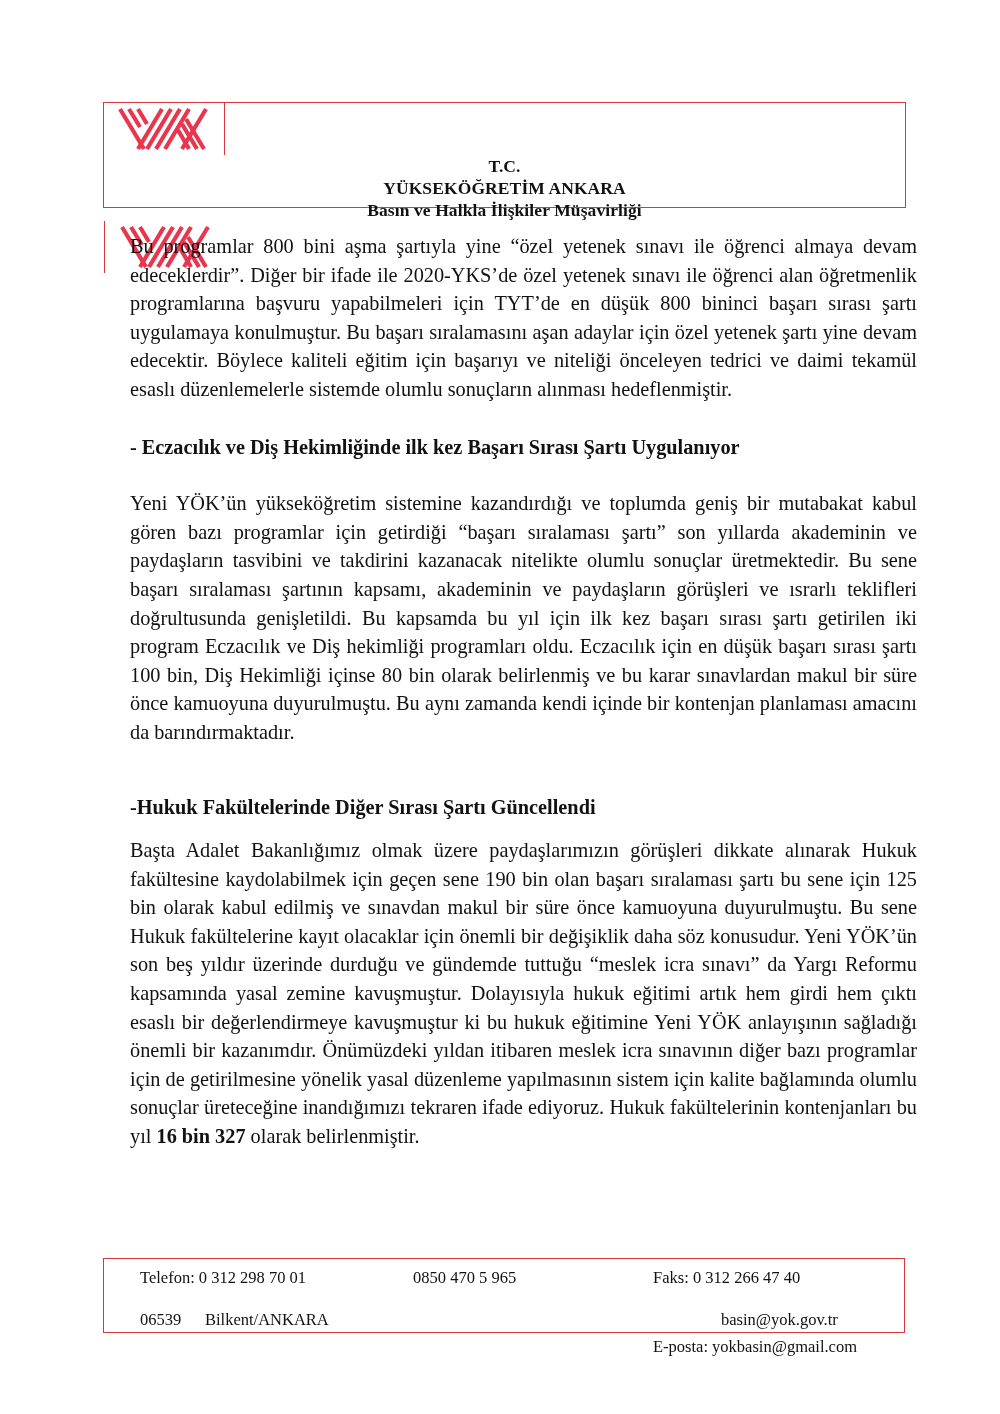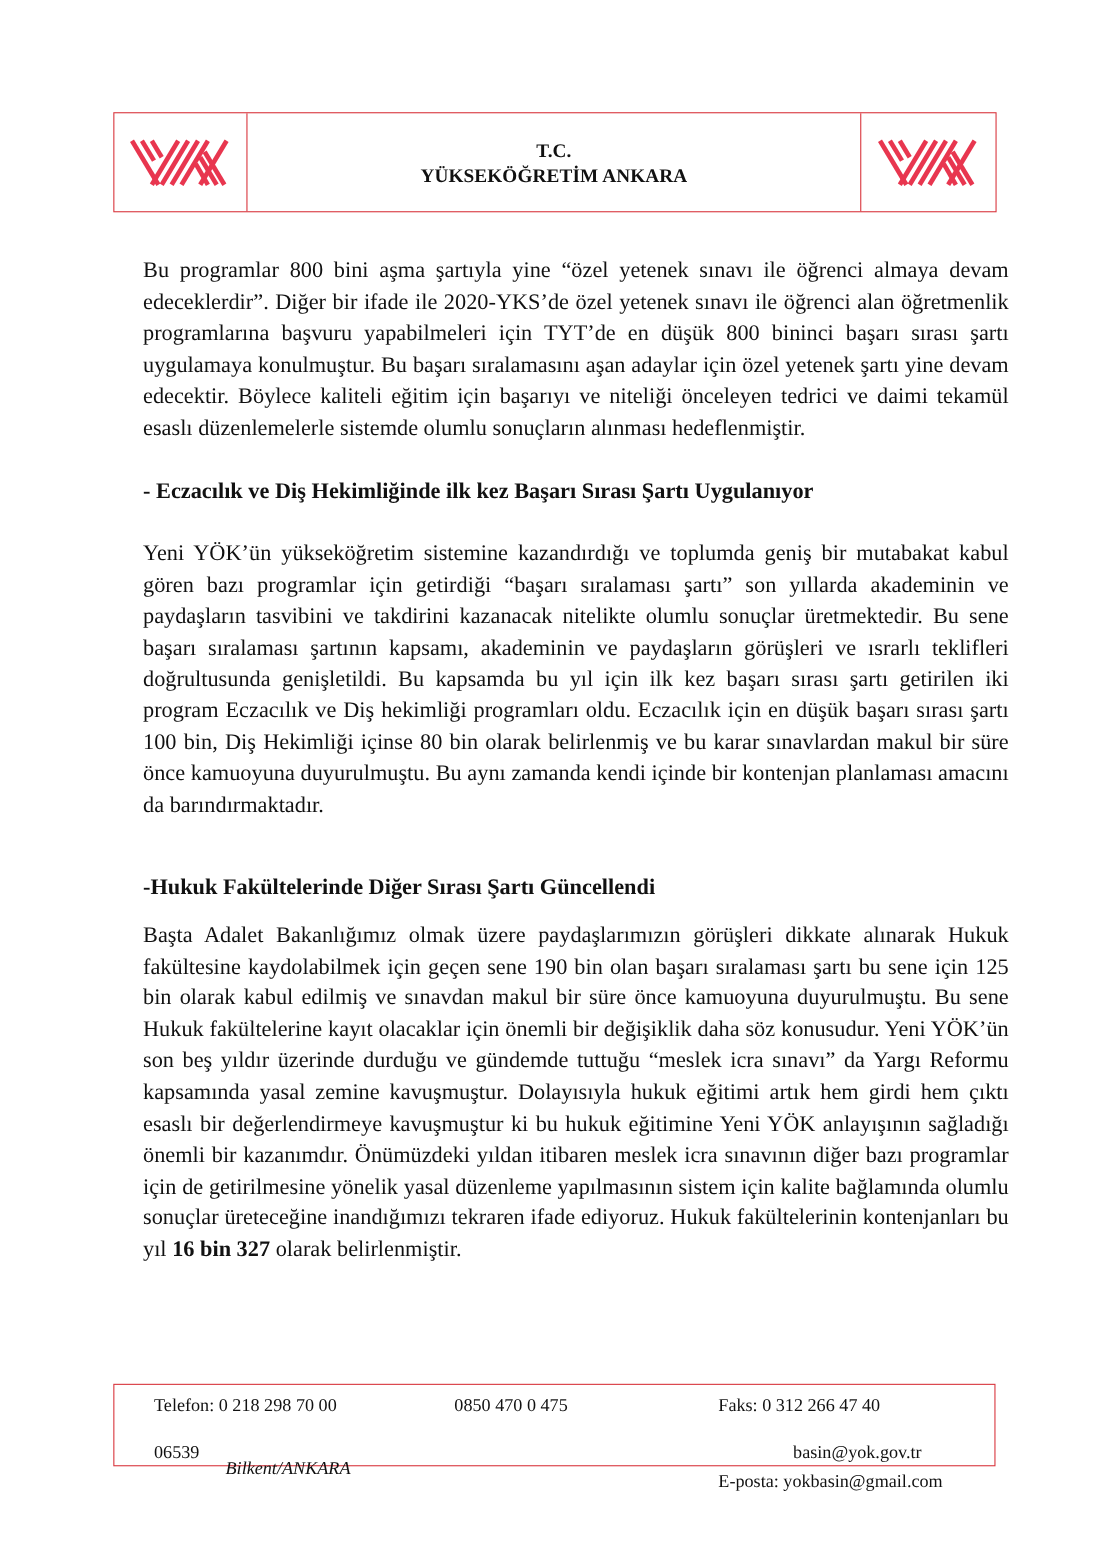--- a/index.html
+++ b/index.html
@@ -2,22 +2,22 @@
 <html><head>
 <meta charset="utf-8">
 <style>
   html, body { margin: 0; padding: 0; background: #ffffff; }
   body {
     width: 1000px; height: 1414px; position: relative; overflow: hidden;
     font-family: "Liberation Serif", "DejaVu Serif", serif;
     color: #111111;
   }
   .header-box {
-    position: absolute; left: 103px; top: 102px; width: 803px; height: 91px;
-    border: 1.5px solid #d9363e; box-sizing: border-box; display: flex;
+    position: absolute; left: 103px; top: 102px; width: 803px; height: 106px;
+    border: 1.5px solid #d9363e; box-sizing: border-box; display: flex; flex-direction: column;
   }
   .logo-cell {
     width: 121px; height: 100%; box-sizing: border-box;
     display: flex; align-items: center; justify-content: center;
   }
   .logo-cell.left { border-right: 1.5px solid #d9363e; }
   .logo-cell.right { border-left: 1.5px solid #d9363e; width: 123px; }
   .title-cell {
     flex: 1; display: flex; flex-direction: column; align-items: center;
     justify-content: center; font-weight: bold; font-size: 17.5px; line-height: 22px;
@@ -54,20 +54,21 @@
         <line x1="88" y1="6" x2="64" y2="46"></line>
         <line x1="60" y1="27" x2="71" y2="46"></line>
         <line x1="64" y1="21" x2="79" y2="46"></line>
         <line x1="68" y1="16" x2="86" y2="46"></line>
       </g>
     </svg>
   </div>
   <div class="title-cell">
     <div>T.C.</div>
     <div>YÜKSEKÖĞRETİM ANKARA</div>
+    <div>Basın ve Halkla İlişkiler Müşavirliği</div>
   </div>
   <div class="logo-cell right">
     <svg width="92" height="52" viewBox="0 0 92 52">
       <g stroke="#e8364f" stroke-width="4.2" stroke-linecap="butt" fill="none">
         <line x1="2" y1="6" x2="26" y2="46"></line>
         <line x1="11" y1="6" x2="22" y2="24"></line>
         <line x1="20" y1="6" x2="29" y2="21"></line>
         <line x1="44" y1="6" x2="20" y2="46"></line>
         <line x1="53" y1="6" x2="29" y2="46"></line>
         <line x1="62" y1="6" x2="38" y2="46"></line>
@@ -83,20 +84,20 @@
 
 <div class="content">
   <p class="para">Bu programlar 800 bini aşma şartıyla yine “özel yetenek sınavı ile öğrenci almaya devam edeceklerdir”.  Diğer bir ifade ile 2020-YKS’de özel yetenek sınavı ile öğrenci alan öğretmenlik programlarına başvuru yapabilmeleri için TYT’de en düşük 800 bininci başarı sırası şartı uygulamaya konulmuştur. Bu başarı sıralamasını aşan adaylar için özel yetenek şartı yine devam edecektir. Böylece kaliteli eğitim için başarıyı ve niteliği önceleyen tedrici ve daimi tekamül esaslı düzenlemelerle sistemde olumlu sonuçların alınması hedeflenmiştir.</p>
   <p class="heading" style="margin-top:29px;">- Eczacılık ve Diş Hekimliğinde ilk kez Başarı Sırası Şartı Uygulanıyor</p>
   <p class="para" style="margin-top:28px;">Yeni YÖK’ün yükseköğretim sistemine kazandırdığı ve toplumda geniş bir mutabakat kabul gören bazı programlar için getirdiği “başarı sıralaması şartı” son yıllarda akademinin ve paydaşların tasvibini ve takdirini kazanacak nitelikte olumlu sonuçlar üretmektedir. Bu sene başarı sıralaması şartının kapsamı, akademinin ve paydaşların görüşleri ve ısrarlı teklifleri doğrultusunda genişletildi. Bu kapsamda bu yıl için ilk kez başarı sırası şartı getirilen iki program Eczacılık ve Diş hekimliği programları oldu. Eczacılık için en düşük başarı sırası şartı 100 bin, Diş Hekimliği içinse 80 bin olarak belirlenmiş ve bu karar sınavlardan makul bir süre önce kamuoyuna duyurulmuştu. Bu aynı zamanda kendi içinde bir kontenjan planlaması amacını da barındırmaktadır.</p>
   <p class="heading" style="margin-top:46px;">-Hukuk Fakültelerinde Diğer Sırası Şartı Güncellendi</p>
   <p class="para" style="margin-top:15px;"><span>Başta Adalet Bakanlığımız olmak üzere paydaşlarımızın görüşleri dikkate alınarak Hukuk fakültesine kaydolabilmek için geçen sene 190 bin olan başarı sıralaması şartı bu sene için 125 bin olarak kabul edilmiş ve sınavdan makul bir süre önce kamuoyuna duyurulmuştu. Bu sene Hukuk fakültelerine kayıt olacaklar için önemli bir değişiklik daha söz konusudur. Yeni YÖK’ün son beş yıldır üzerinde durduğu ve gündemde tuttuğu “meslek icra sınavı” da Yargı Reformu kapsamında yasal zemine kavuşmuştur. Dolayısıyla hukuk eğitimi artık hem girdi hem çıktı esaslı bir değerlendirmeye kavuşmuştur ki bu hukuk eğitimine Yeni YÖK anlayışının sağladığı önemli bir kazanımdır. Önümüzdeki yıldan itibaren meslek icra sınavının diğer bazı programlar için de getirilmesine yönelik yasal düzenleme yapılmasının sistem için kalite bağlamında olumlu sonuçlar üreteceğine inandığımızı tekraren ifade ediyoruz. Hukuk fakültelerinin kontenjanları bu yıl </span><b>16 bin 327</b><span> olarak belirlenmiştir.</span></p>
 </div>
 
 <div class="footer-box">
-  <span style="left:36px; top:9px;">Telefon: 0 218 298 70 00</span>
-  <span style="left:309px; top:9px;">0850 470 0 475</span>
+  <span style="left:36px; top:9px;">Telefon: 0 312 298 70 01</span>
+  <span style="left:309px; top:9px;">0850 470 5 965</span>
   <span style="left:549px; top:9px;">Faks: 0 312 266 47 40</span>
   <span style="left:549px; top:30px;margin-top:48px;">E-posta: yokbasin@gmail.com</span>
   <span style="left:36px; top:51px;">06539</span>
-  <span style="left:101px; top:66px;font-style:italic;">Bilkent/ANKARA</span>
+  <span style="left:101px; top:51px;">Bilkent/ANKARA</span>
   <span style="left:617px; top:51px;">basin@yok.gov.tr</span>
 </div>
 
 </body></html>

